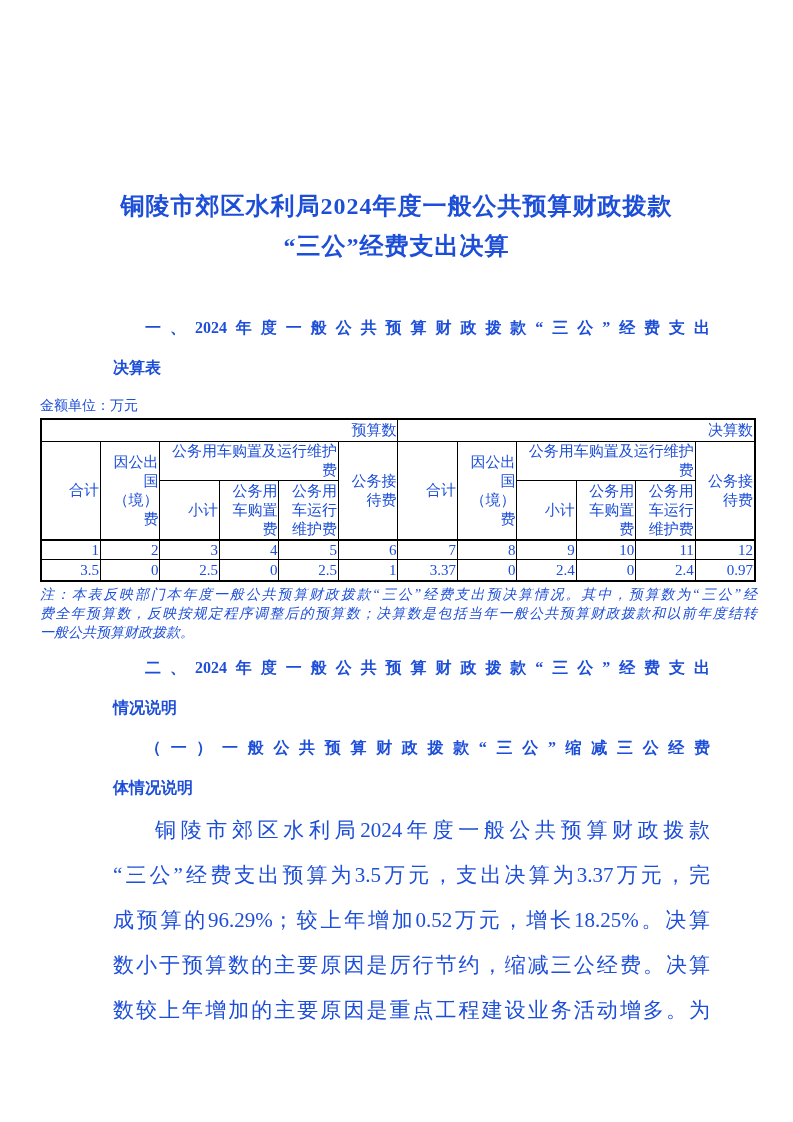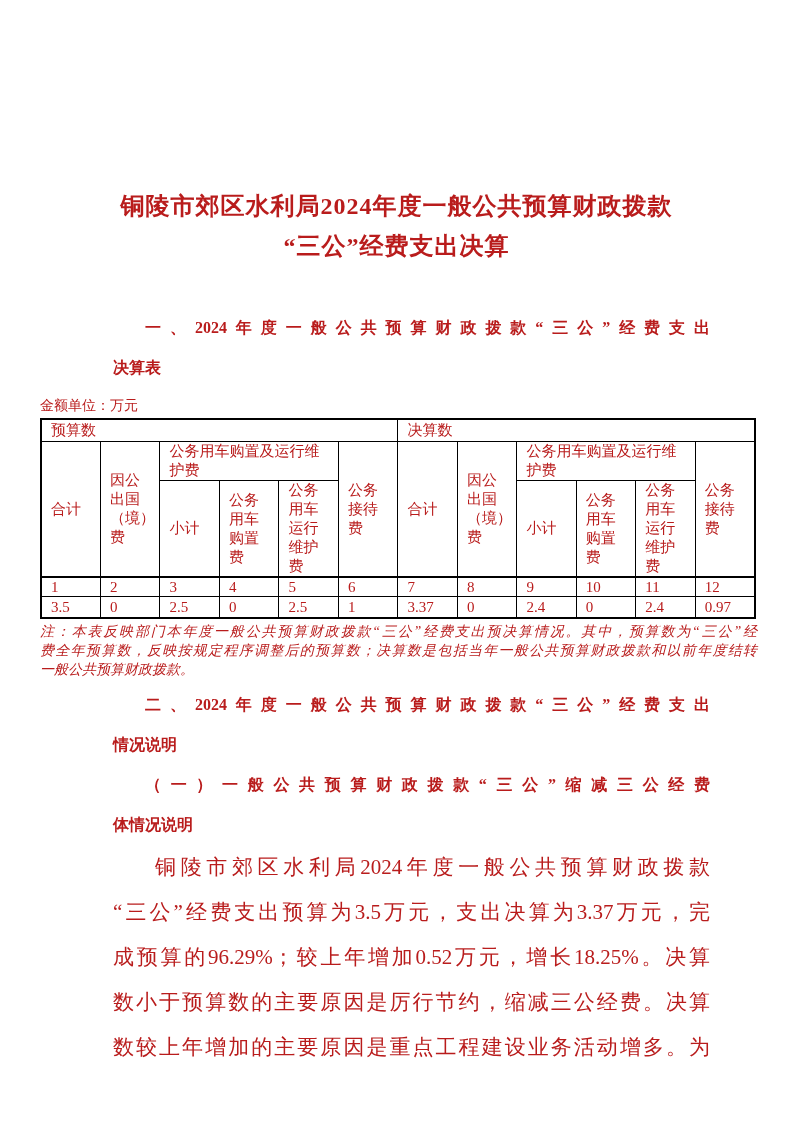--- a/index.html
+++ b/index.html
@@ -1,21 +1,21 @@
 <!DOCTYPE html>
 <html><head>
 <meta charset="utf-8">
 <style>
   html, body { margin: 0; padding: 0; background: #ffffff; }
   .page {
     position: relative;
     width: 793px;
     height: 1122px;
     background: #ffffff;
-    color: #b91c1c;
+    color: #1d4ed8;
     font-family: "Liberation Serif", serif;
     overflow: hidden;
   }
   
   .title-block { padding-top: 186px; }
   .title-line {
     text-align: center;
     font-size: 24px;
     font-weight: bold;
     line-height: 40px;
@@ -49,23 +49,23 @@
   table.budget {
     margin-left: 40px;
     margin-top: 2px;
     width: 716px;
     border-collapse: collapse;
     table-layout: fixed;
     border: 2px solid #000000;
   }
   table.budget td {
     border: 1px solid #000000;
-    text-align: left;
+    text-align: right;
     vertical-align: middle;
-    padding: 0 9px;
+    padding: 0 1px;
     font-size: 15px;
     line-height: 19px;
     overflow: hidden;
   }
   tr.r-group td { height: 21px; font-size: 15px; }
   tr.r-h1 td { height: 38px; }
   tr.r-h2 td { height: 58px; }
   tr.r-num td { height: 18px; border-top: 2px solid #000000; line-height: 18px; }
   tr.r-val td { height: 20px; line-height: 20px; }
   

